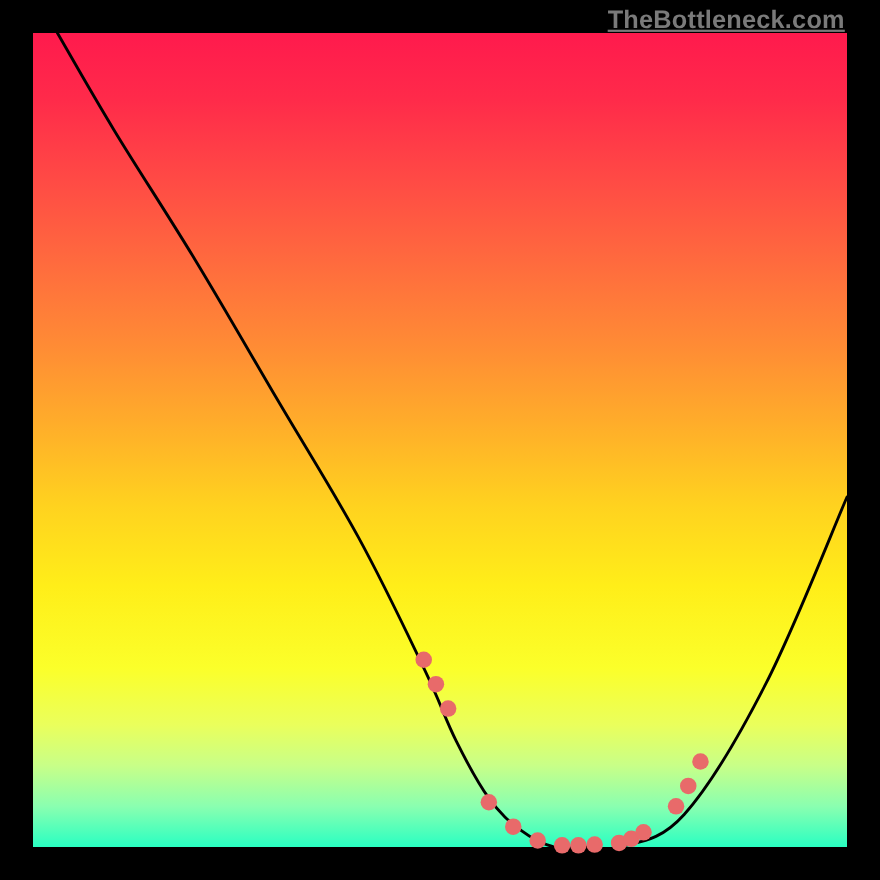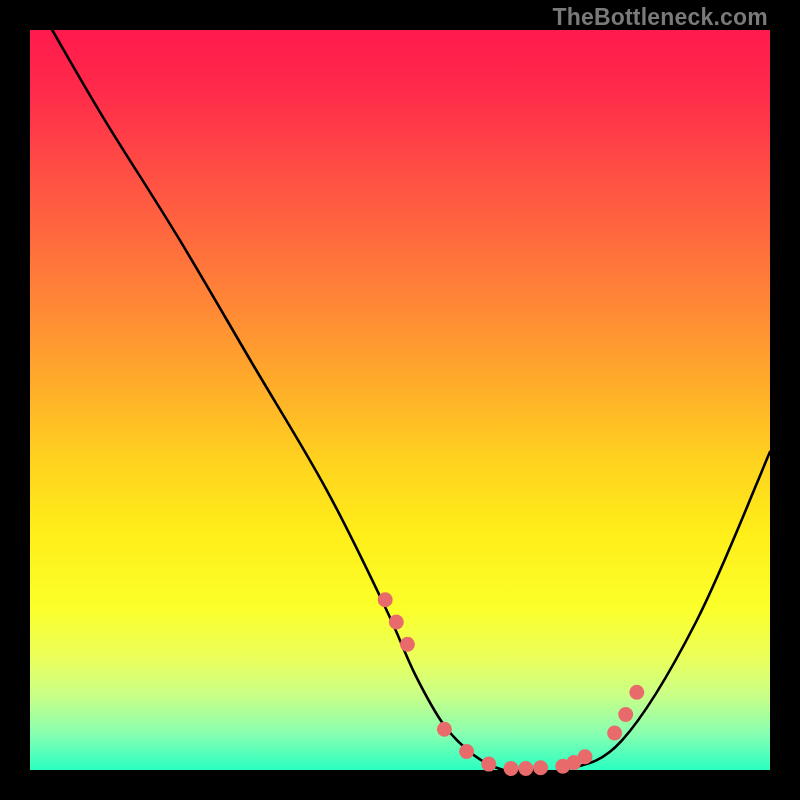--- a/index.html
+++ b/index.html
@@ -42,20 +42,21 @@
   }
   .watermark {
     position: absolute;
     top: 4px;
     right: 32px;
     font-family: Arial, Helvetica, sans-serif;
     font-size: 23px;
     font-weight: 600;
     color: #7a7a7a;
     letter-spacing: 0.2px;
+    text-decoration: underline;
   }
   svg.curve {
     position: absolute;
     left: 0;
     top: 0;
     width: 740px;
     height: 740px;
     overflow: visible;
   }
 </style>

